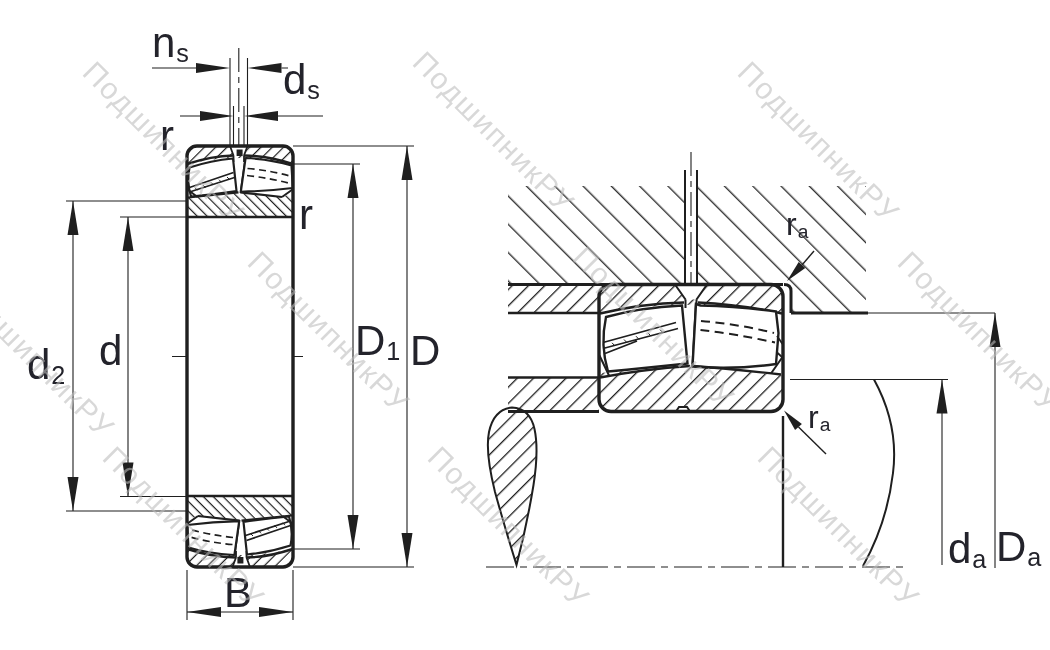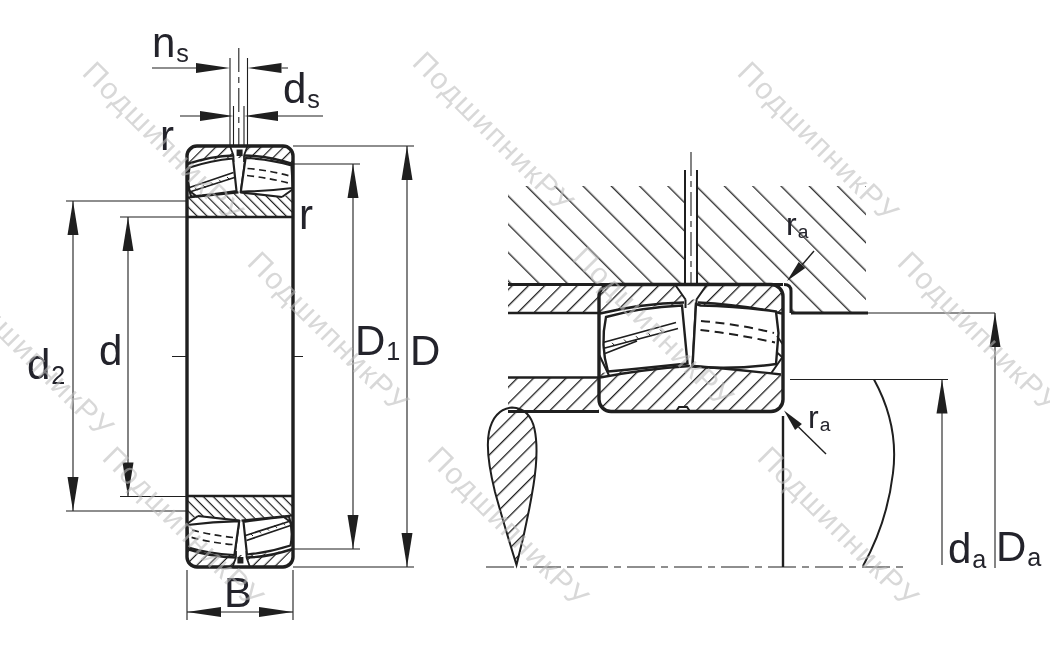--- a/index.html
+++ b/index.html
@@ -152,21 +152,21 @@
       <polygon points="995,313 989.5,347 1000.5,347"></polygon>
       <polygon points="787,281 805.3,268.1 798.7,261.9"></polygon>
       <polygon points="784,410.5 801.9,424 795.1,430"></polygon>
     </g>
     <path d="M802,265 L814,251" stroke-width="1.4"></path>
     <path d="M798.5,427 L826,454" stroke-width="1.4"></path>
   </g>
 </svg>
 
 <div class="lbl" style="left:152px;top:22px"><span>n</span><sub>s</sub></div>
-<div class="lbl" style="left:283px;top:68px"><span>d</span><sub>s</sub></div>
+<div class="lbl" style="left:283px;top:59px"><span>d</span><sub>s</sub></div>
 <div class="lbl" style="left:160px;top:115px"><span>r</span></div>
 <div class="lbl" style="left:299px;top:194px"><span>r</span></div>
 <div class="lbl" style="left:27px;top:344px"><span>d</span><sub>2</sub></div>
 <div class="lbl" style="left:99px;top:330px"><span>d</span></div>
 <div class="lbl" style="left:355px;top:320px"><span>D</span><sub>1</sub></div>
 <div class="lbl" style="left:410px;top:330px"><span>D</span></div>
 <div class="lbl" style="left:224px;top:572px"><span>B</span></div>
 <div class="lbl small" style="left:786px;top:208px"><span>r</span><sub>a</sub></div>
 <div class="lbl small" style="left:808px;top:401px"><span>r</span><sub>a</sub></div>
 <div class="lbl" style="left:948px;top:528px"><span>d</span><sub>a</sub></div>

